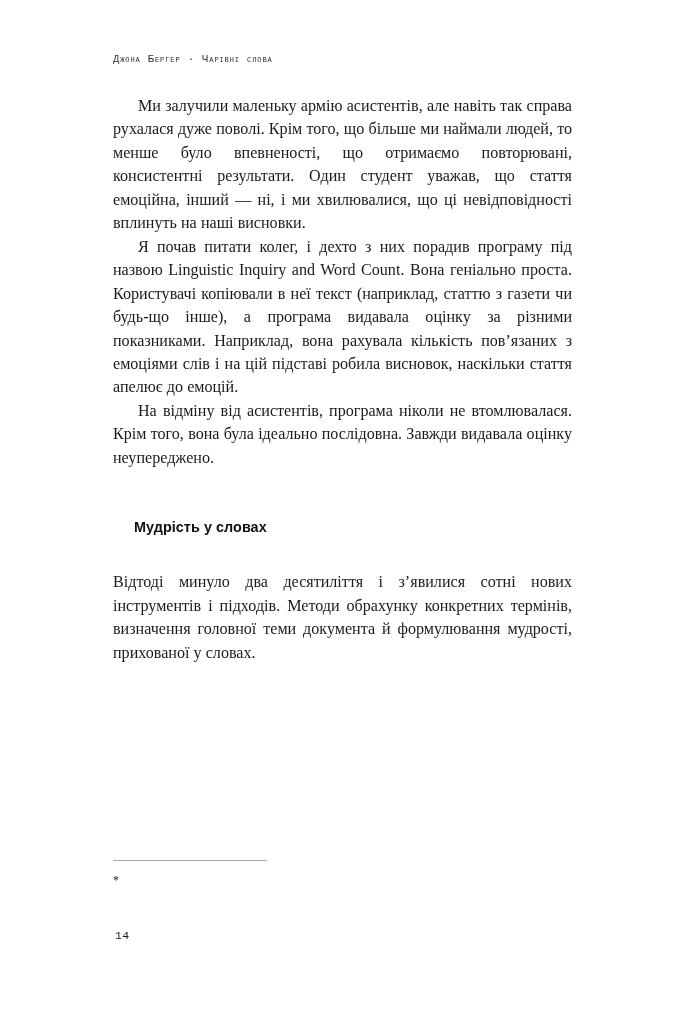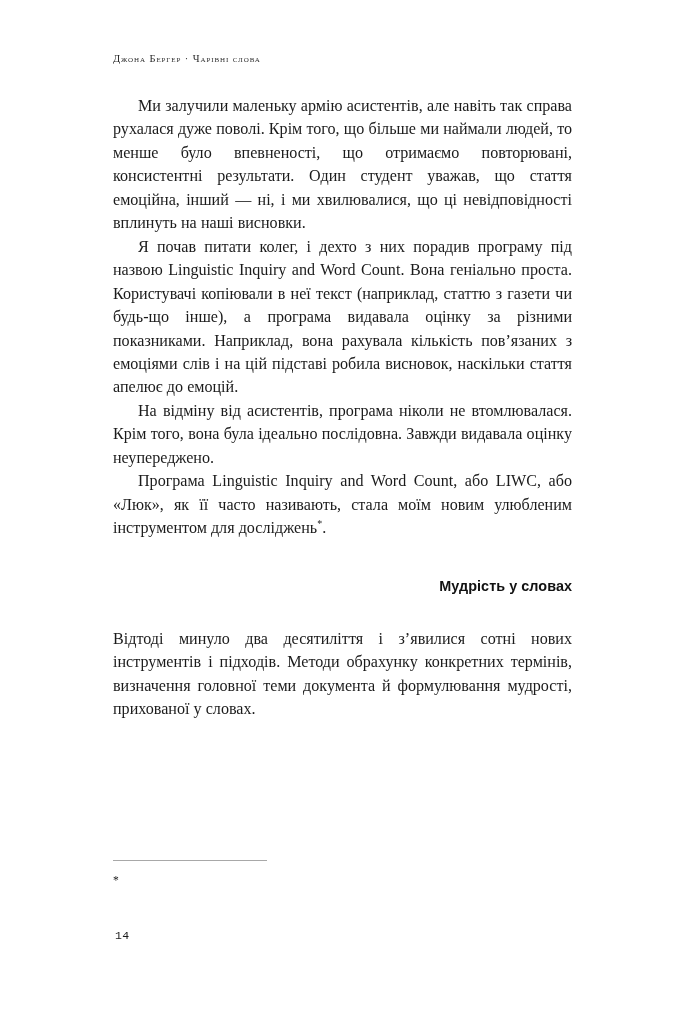--- a/index.html
+++ b/index.html
@@ -24,21 +24,21 @@
     height: 1024px;
     background: #ffffff;
   }
 
   
   .running-head {
     position: absolute;
     left: 113px;
     top: 53px;
     width: 460px;
-    font-family: Liberation Serif, serif;
+    font-family: Liberation Mono, monospace;
     font-size: 10.5px;
     letter-spacing: 0.9px;
     color: #2a2a2a;
     font-variant: small-caps;
     text-transform: none;
     white-space: nowrap;
   }
 
   
   .column {
@@ -53,33 +53,31 @@
     font-size: 16.1px;
     line-height: 23.45px;
     text-align: justify;
     text-indent: 25px;
     hyphens: manual;
     -webkit-hyphens: manual;
     word-spacing: 0.1px;
   }
   p.body-par.no-indent {
     text-indent: 0;
-    margin-top: 10px;
   }
 
   h2.section-heading {
-    margin: 0;
+    margin: 12px;
     font-family: "Liberation Sans", "DejaVu Sans", sans-serif;
     font-size: 14.4px;
     font-weight: bold;
     line-height: 20px;
     color: #121212;
     letter-spacing: 0.05px;
     text-indent: 9px;
-    text-align: right;
   }
 
   .gap-before-heading { height: 36px; }
   .gap-after-heading  { height: 21px; }
 
   sup.fn-ref {
     font-size: 10px;
     line-height: 0;
     vertical-align: super;
   }
@@ -135,21 +133,20 @@
 
   <div class="column">
 
     <p class="body-par">Ми залучили маленьку армію асистентів, але навіть так справа рухалася дуже поволі. Крім того, що більше ми наймали людей, то менше було впевненості, що отримаємо повторювані, консистентні результати. Один студент уважав, що стаття емоційна, інший — ні, і ми хвилювалися, що ці невідповідності вплинуть на наші висновки.</p>
 
 
     <p class="body-par">Я почав питати колег, і дехто з них порадив програму під назвою Linguistic Inquiry and Word Count. Вона геніально проста. Користувачі копіювали в неї текст (наприклад, статтю з газети чи будь-що інше), а програма видавала оцінку за різними показниками. Наприклад, вона рахувала кількість пов’язаних з емоціями слів і на цій підставі робила висновок, наскільки стаття апелює до емоцій.</p>
 
     <p class="body-par">На відміну від асистентів, програма ніколи не втомлювалася. Крім того, вона була ідеально послідовна. Завжди видавала оцінку неупереджено.</p>
 
-    <p class="body-par"><span>Програма Linguistic Inquiry and Word Count, або LIWC, або «Люк», як її часто називають, стала моїм новим улюбленим інструментом для досліджень</span><sup class="fn-ref">*</sup><span>.</span></p>
 
     <div class="gap-before-heading"></div>
 
     <h2 class="section-heading">Мудрість у словах</h2>
 
     <div class="gap-after-heading"></div>
 
     <p class="body-par no-indent">Відтоді минуло два десятиліття і з’явилися сотні нових інструментів і підходів. Методи обрахунку конкретних термінів, визначення головної теми документа й формулювання мудрості, прихованої у словах.</p>
 
 

